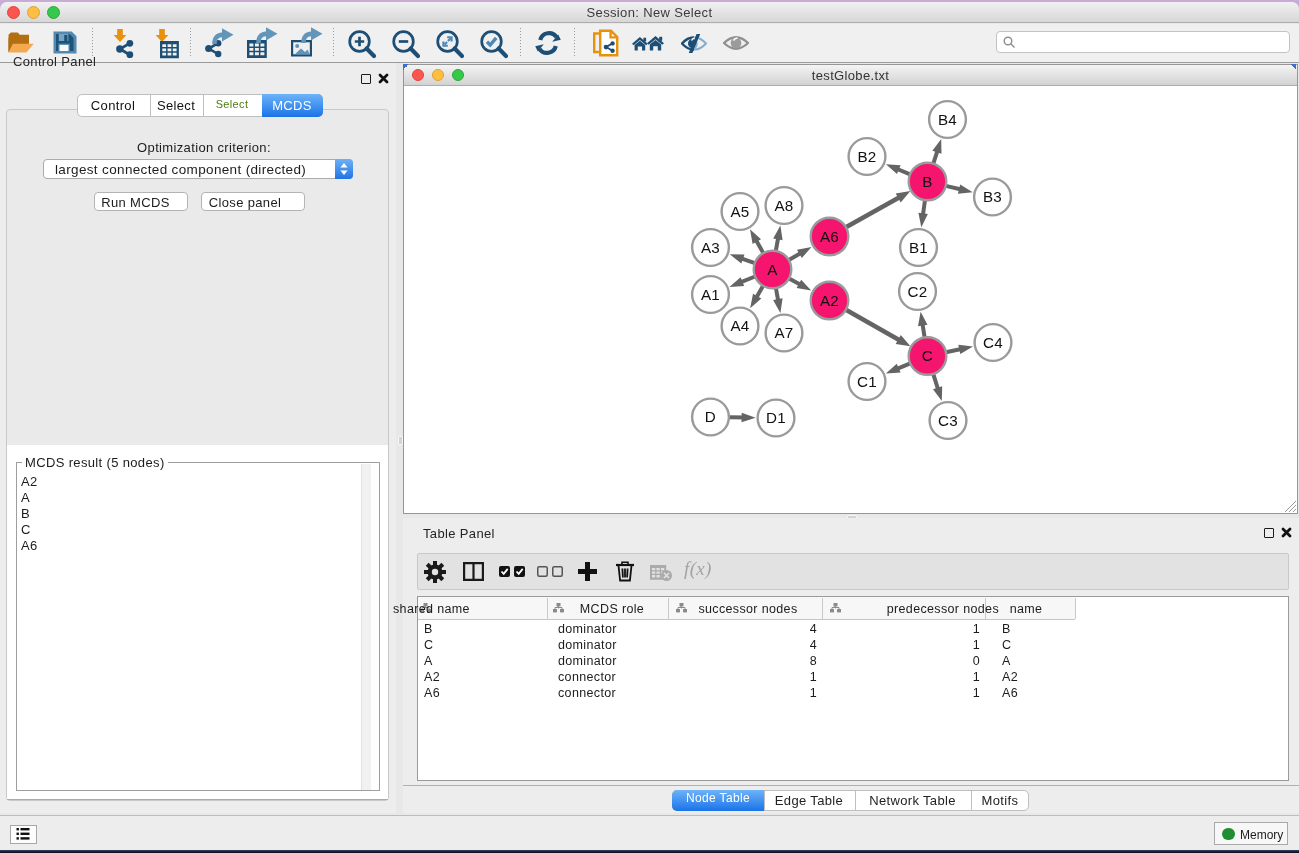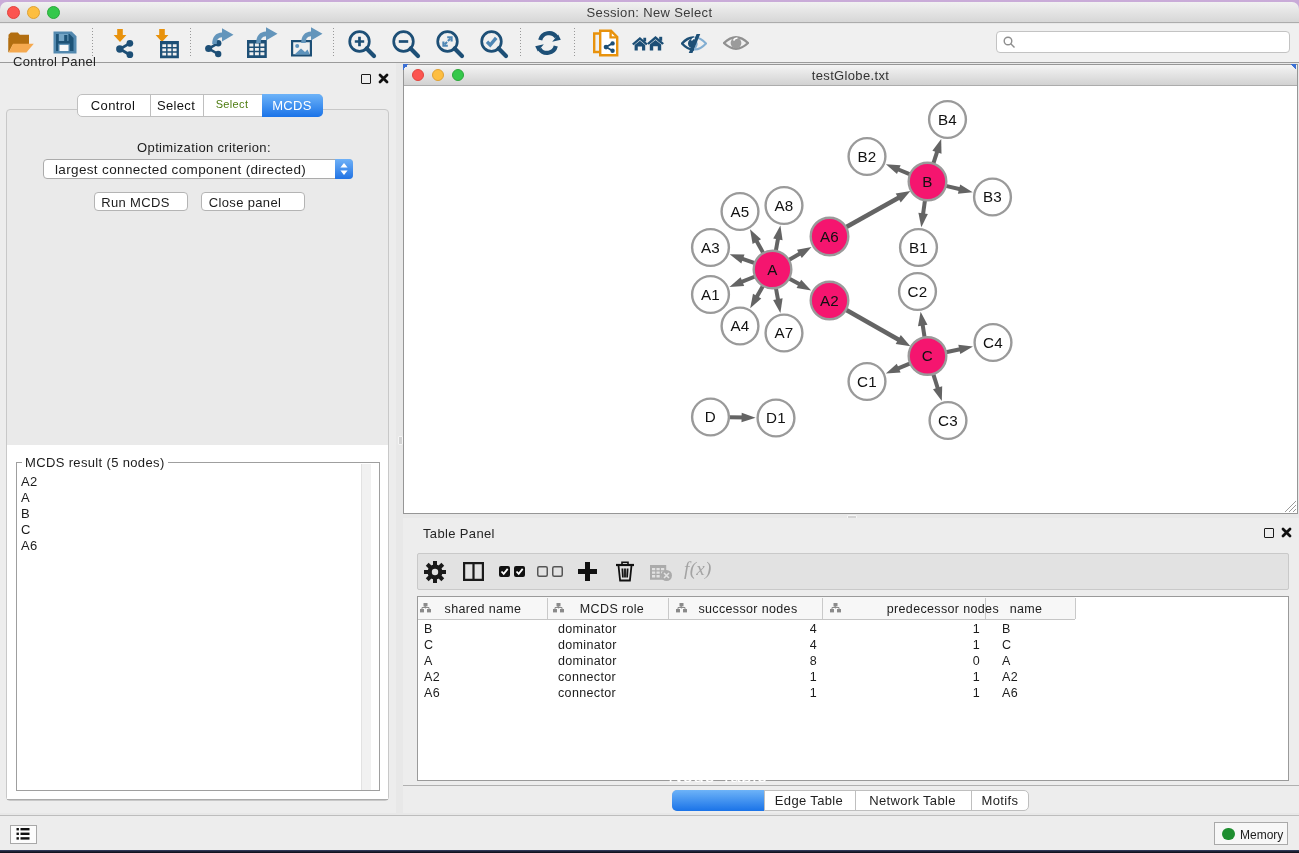--- a/index.html
+++ b/index.html
@@ -366,21 +366,21 @@
 <div class="abs" style="left:985px;top:598px;width:1px;height:21px;background:#C9C9C9"></div>
 <div class="abs" style="left:1075px;top:598px;width:1px;height:21px;background:#C9C9C9"></div>
 <svg class="abs" style="left:420px;top:603px" width="11" height="10" viewBox="0 0 11 10">
     <g fill="#8A8A8A">
       <rect x="3.5" y="0" width="4" height="3.4"></rect>
       <rect x="0" y="6" width="4" height="3.4"></rect>
       <rect x="7" y="6" width="4" height="3.4"></rect>
       <path d="M5 3 v2 M2 6 v-1.5 h7 V6 M5.5 3.4 v2" stroke="#8A8A8A" stroke-width="1" fill="none"></path>
     </g>
   </svg>
-<div class="txt" style="left:393px;top:602px;width:180px;text-align:center;font-size:12.5px">shared name</div>
+<div class="txt" style="left:393px;top:602px;width:180px;font-size:12.5px">shared name</div>
 <svg class="abs" style="left:553px;top:603px" width="11" height="10" viewBox="0 0 11 10">
     <g fill="#8A8A8A">
       <rect x="3.5" y="0" width="4" height="3.4"></rect>
       <rect x="0" y="6" width="4" height="3.4"></rect>
       <rect x="7" y="6" width="4" height="3.4"></rect>
       <path d="M5 3 v2 M2 6 v-1.5 h7 V6 M5.5 3.4 v2" stroke="#8A8A8A" stroke-width="1" fill="none"></path>
     </g>
   </svg>
 <div class="txt" style="left:522px;top:602px;width:180px;text-align:center;font-size:12.5px">MCDS role</div>
 <svg class="abs" style="left:676px;top:603px" width="11" height="10" viewBox="0 0 11 10">
@@ -426,21 +426,21 @@
 <div class="txt" style="left:558px;top:686px;font-size:12.5px">connector</div>
 <div class="txt" style="left:717px;top:686px;width:100px;text-align:right;font-size:12.5px">1</div>
 <div class="txt" style="left:880px;top:686px;width:100px;text-align:right;font-size:12.5px">1</div>
 <div class="txt" style="left:1002px;top:686px;font-size:12.5px">A6</div>
 <div class="abs" style="left:403px;top:785px;width:896px;height:1px;background:#B0B0B0"></div>
 <div class="abs" style="left:672px;top:790px;width:357px;height:21px;background:#fff;border:1px solid #BFBFBF;border-radius:5px"></div>
 <div class="abs" style="left:672px;top:790px;width:92px;height:21px;background:linear-gradient(#6DB3F8,#1A73E8);border-radius:5px 0 0 5px"></div>
 <div class="abs" style="left:763.5px;top:790px;width:1px;height:21px;background:#BFBFBF"></div>
 <div class="abs" style="left:855px;top:790px;width:1px;height:21px;background:#BFBFBF"></div>
 <div class="abs" style="left:970.5px;top:790px;width:1px;height:21px;background:#BFBFBF"></div>
-<div class="txt" style="left:658px;top:765px;width:120px;text-align:center;font-size:19px;color:#fff">Node Table</div>
+<div class="txt" style="left:658px;top:791px;width:120px;text-align:center;font-size:12px;color:#fff">Node Table</div>
 <div class="txt" style="left:749px;top:793px;width:120px;text-align:center;font-size:13px;color:#222">Edge Table</div>
 <div class="txt" style="left:852.5px;top:793px;width:120px;text-align:center;font-size:13px;color:#222">Network Table</div>
 <div class="txt" style="left:940px;top:793px;width:120px;text-align:center;font-size:13px;color:#222">Motifs</div>
 <div class="abs" style="left:0;top:815px;width:1299px;height:34.5px;background:#EDEDED"></div>
 <div class="abs" style="left:0;top:815px;width:1299px;height:1px;background:#BDBDBD"></div>
 <div class="abs" style="left:9.5px;top:824.5px;width:27.5px;height:19px;background:#FCFCFC;border:1px solid #A8A8A8"></div>
 <svg class="abs" style="left:16px;top:828px" width="14" height="12" viewBox="0 0 13 12">
     <g fill="#111">
       <rect x="0" y="0" width="2.4" height="2.4"></rect>
       <rect x="4" y="0" width="9" height="2.4"></rect>

